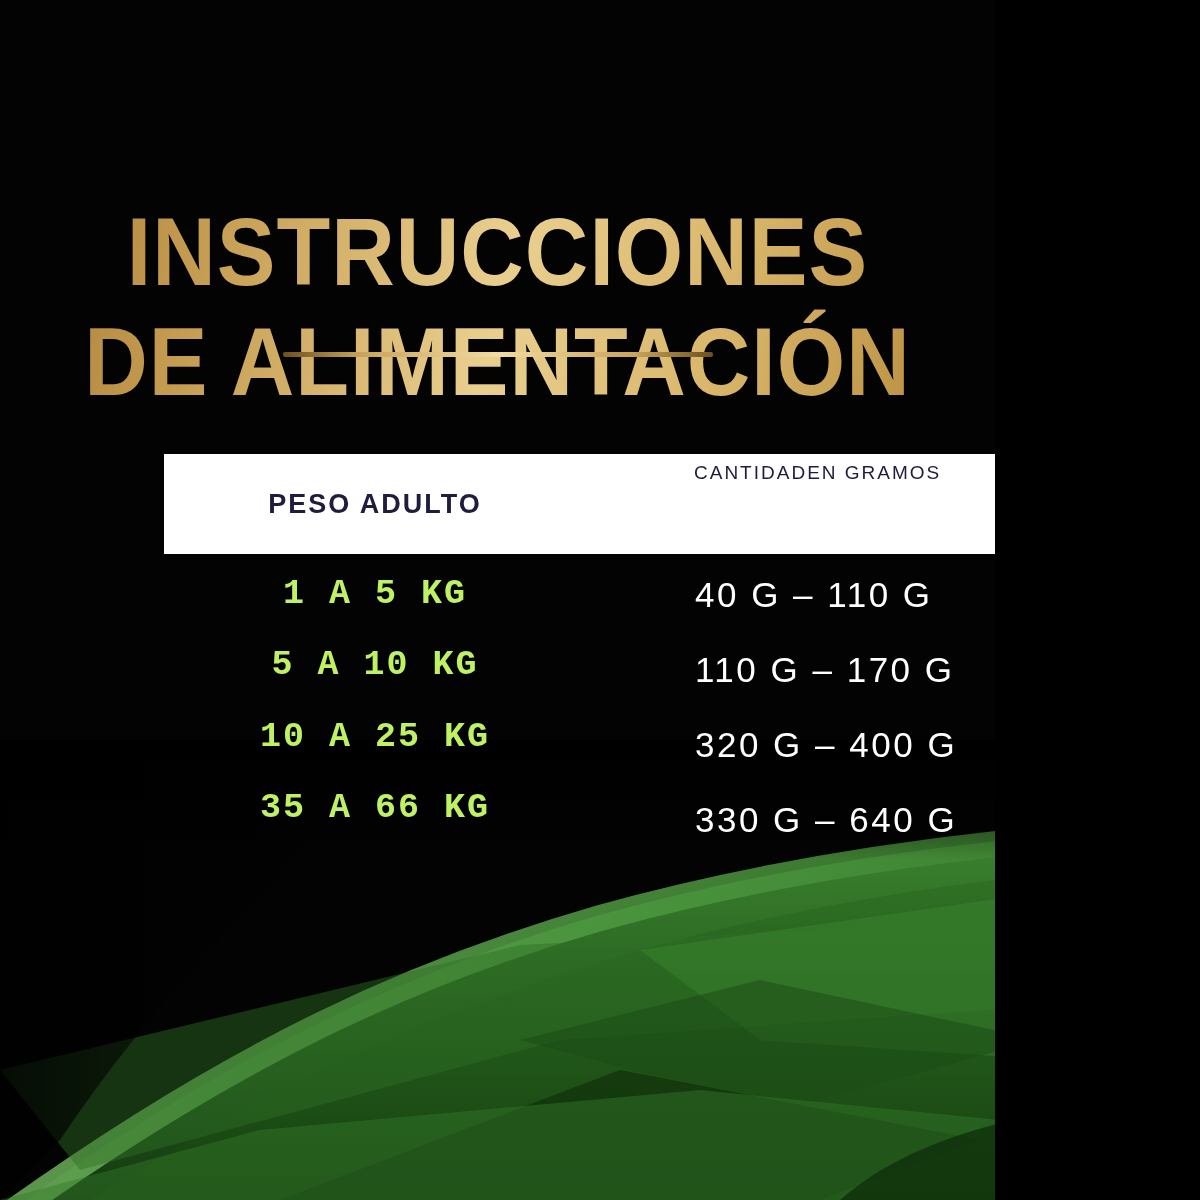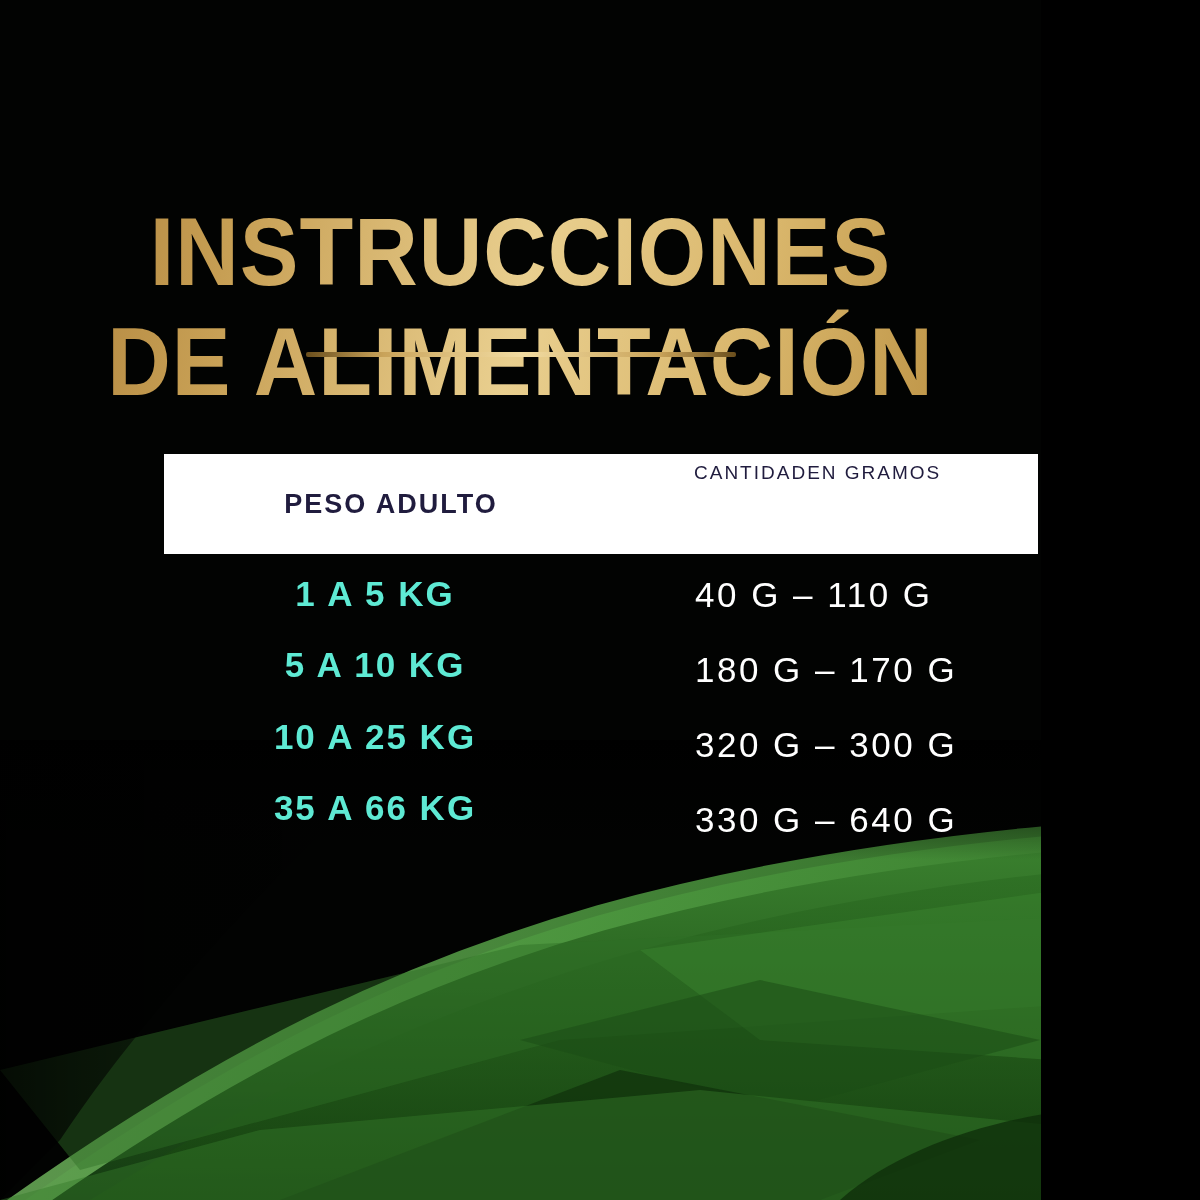--- a/index.html
+++ b/index.html
@@ -1,20 +1,19 @@
 <!DOCTYPE html>
 <html><head>
 <meta charset="utf-8">
 <style>
   html,body{margin:0;padding:0;background:#000;}
   .stage{
     position:relative;width:995px;height:1200px;overflow:hidden;
     background:#020302;
     font-family:"Liberation Sans","DejaVu Sans",sans-serif;
-    padding-left:46px;
     -webkit-font-smoothing:antialiased;
   }
   .bg-waves{position:absolute;left:0;top:740px;width:1200px;height:460px;}
   
   .title{
     position:absolute;top:138px;left:0;width:100%;
     text-align:center;font-weight:bold;font-size:88px;line-height:100px;
     letter-spacing:1px;
     transform:scaleY(1.1);transform-origin:top center;
     background:linear-gradient(103deg,#a87c36 0%,#c79f54 22%,#e9cf8f 50%,#d9b66b 72%,#b28637 100%);
@@ -24,34 +23,34 @@
     position:absolute;top:352px;left:50%;transform:translateX(-50%);
     width:430px;height:5px;border-radius:2px;
     background:linear-gradient(90deg,#6b4f1d 0%,#c9a35a 18%,#f2dca2 50%,#c9a35a 82%,#6b4f1d 100%);
   }
   
   .header-band{
     position:absolute;left:164px;top:454px;width:874px;height:100px;
     background:#ffffff;
   }
   .hcell-left{
-    position:absolute;left:16px;top:0;width:422px;height:100px;
+    position:absolute;left:0;top:0;width:422px;height:100px;
     display:flex;align-items:center;justify-content:center;
     font-weight:bold;font-size:27px;letter-spacing:2px;color:#201c3e;
   }
   .hcell-right{
     position:absolute;left:530px;top:0;height:100px;
     display:flex;flex-direction:row;justify-content:center;
     font-weight:normal;font-size:19px;letter-spacing:2px;color:#201c3e;line-height:37px;
   }
   .col{position:absolute;display:flex;flex-direction:column;}
   .col-weights{left:164px;top:558px;width:422px;}
   .col-weights .cell{
     height:71.5px;display:flex;align-items:center;justify-content:center;
-    font-weight:bold;font-size:35px;letter-spacing:2px;color:#5eead4;
+    font-weight:bold;font-size:35px;letter-spacing:2px;color:#bef264;font-family:Liberation Mono, monospace;
   }
   .col-amounts{left:695px;top:557px;width:460px;}
   .col-amounts .cell{
     height:75px;display:flex;align-items:center;justify-content:flex-start;
     font-weight:normal;font-size:35px;letter-spacing:2.5px;color:#ffffff;
   }
 </style>
 </head>
 <body>
 
@@ -121,18 +120,18 @@
 
   <div class="col col-weights">
     <div class="cell">1 A 5 KG</div>
     <div class="cell">5 A 10 KG</div>
     <div class="cell">10 A 25 KG</div>
     <div class="cell">35 A 66 KG</div>
   </div>
 
   <div class="col col-amounts">
     <div class="cell">40 G – 110 G</div>
-    <div class="cell">180 G – 170 G</div>
-    <div class="cell">320 G – 300 G</div>
+    <div class="cell">110 G – 170 G</div>
+    <div class="cell">320 G – 400 G</div>
     <div class="cell">330 G – 640 G</div>
   </div>
 
 </div>
 
 </body></html>

